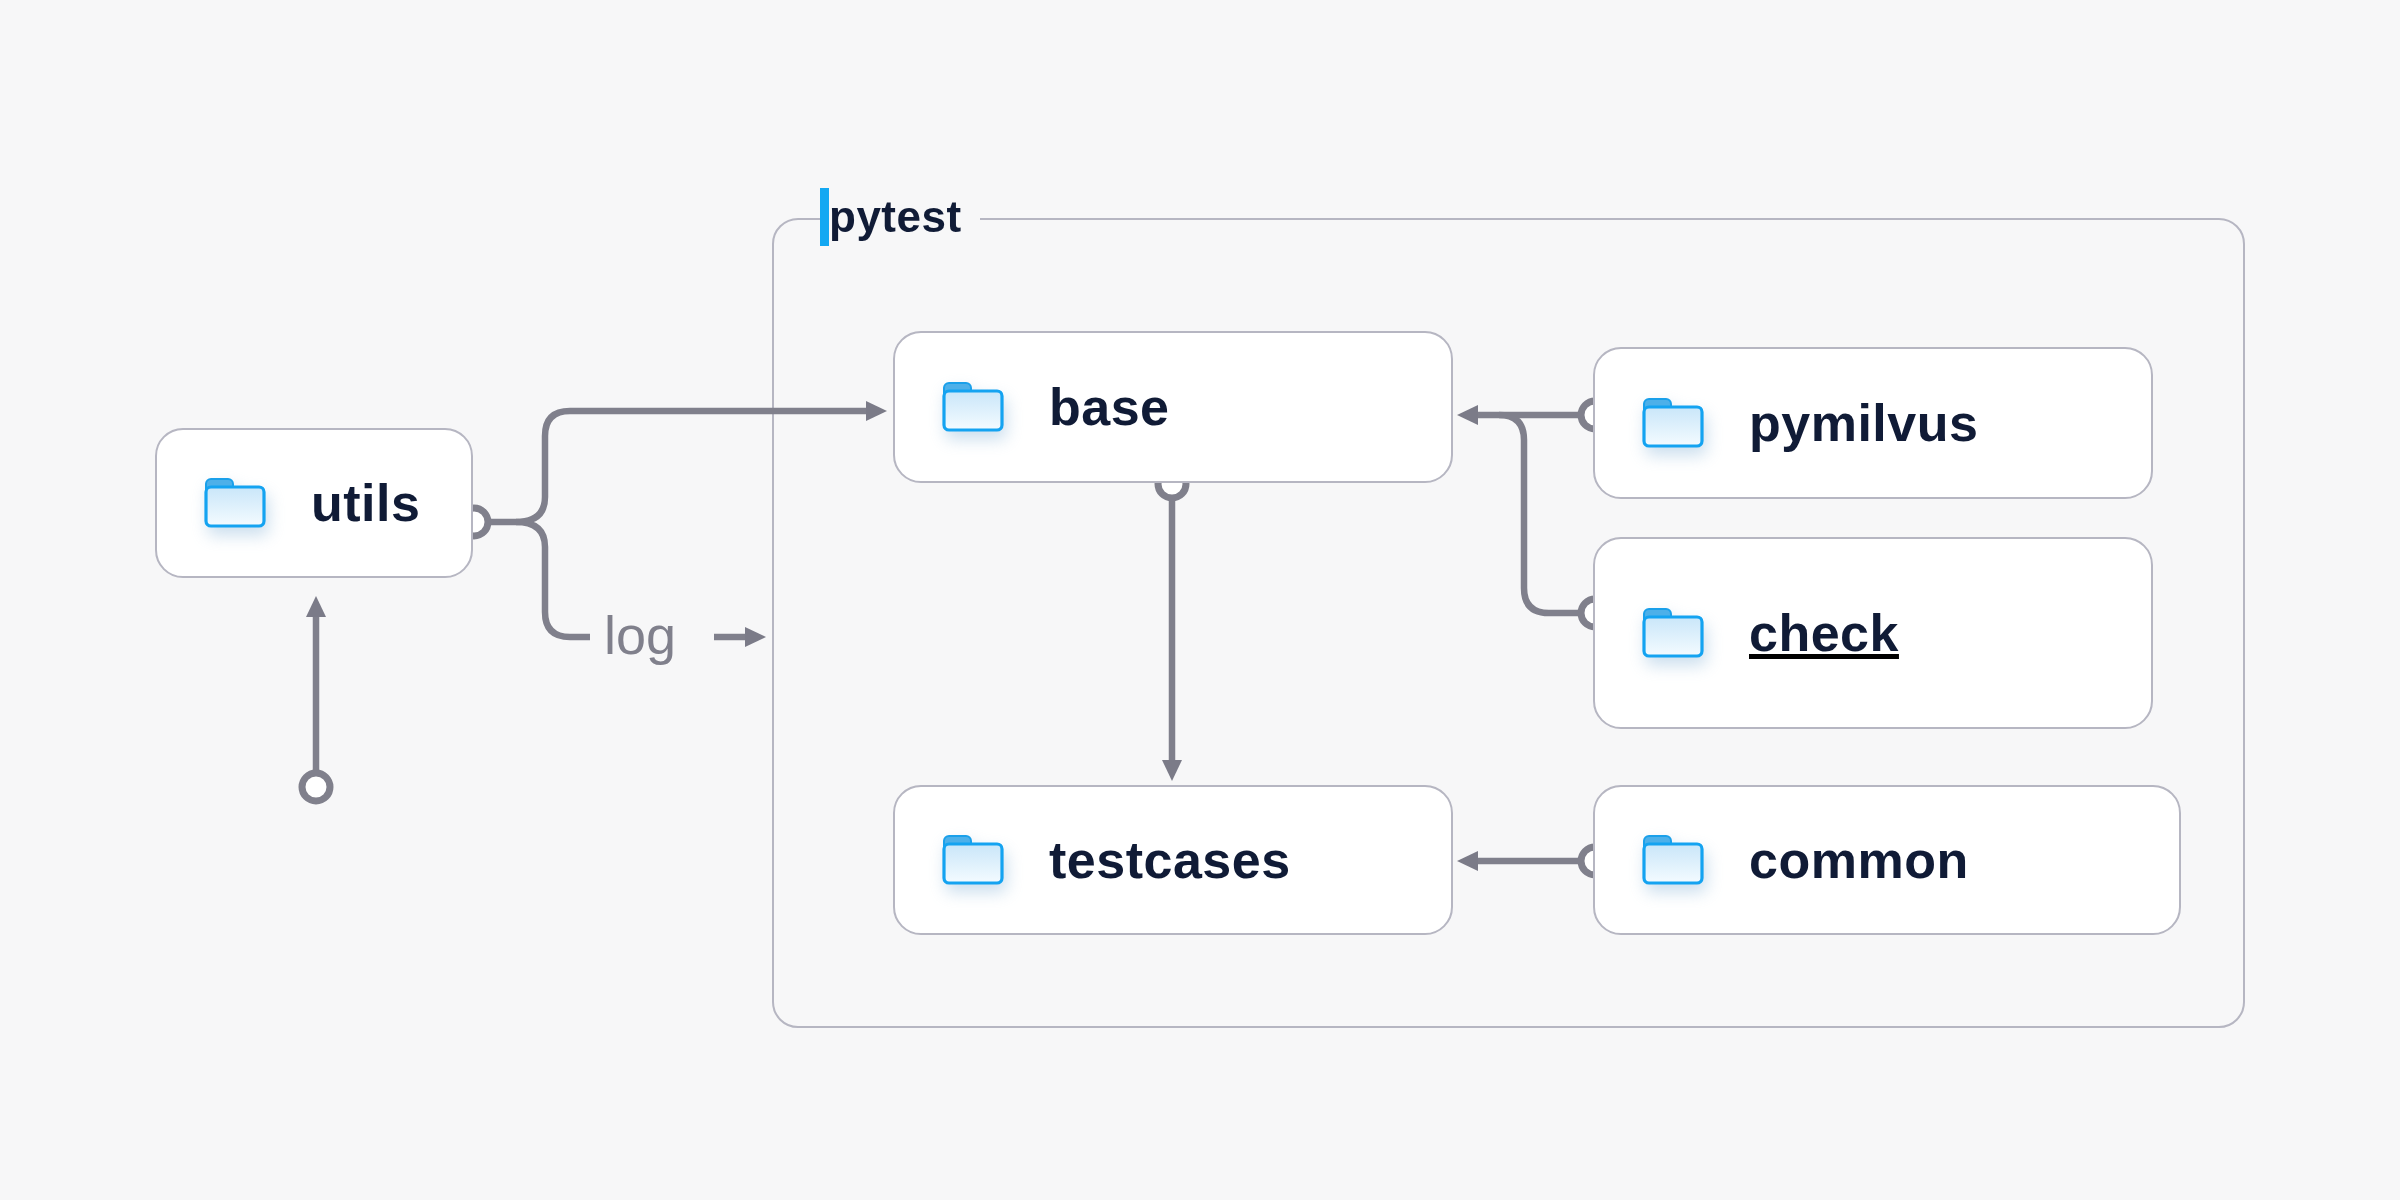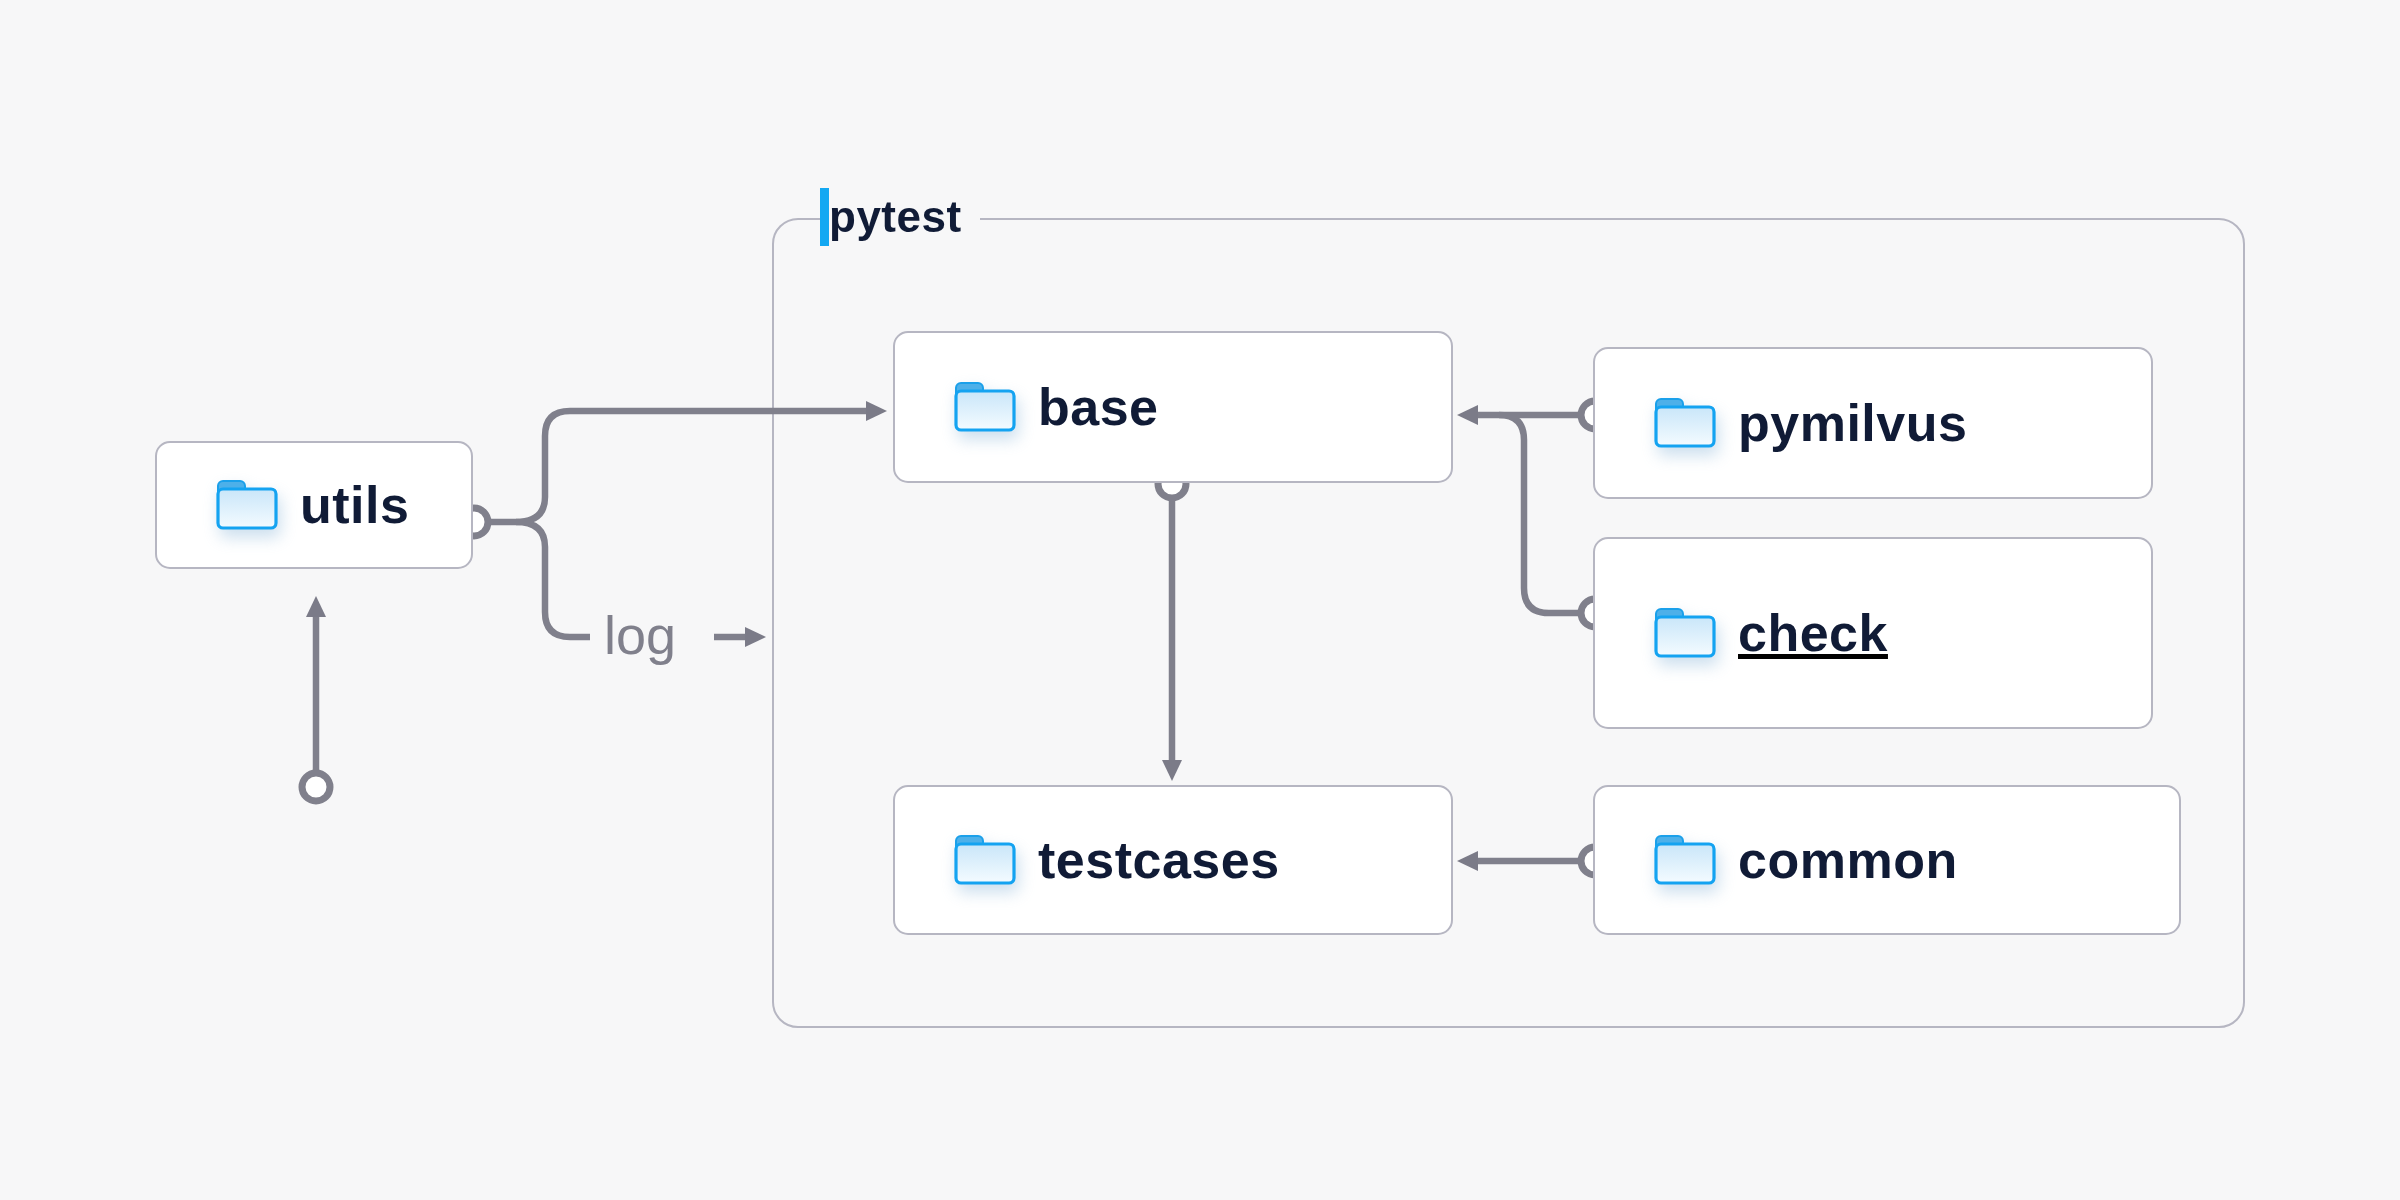--- a/index.html
+++ b/index.html
@@ -62,26 +62,26 @@
   .group-label-text {
     font-size: 44px;
     font-weight: 600;
     color: #101b36;
     letter-spacing: 0.5px;
   }
   .node {
     position: absolute;
     background: #ffffff;
     border: 2px solid #b6b6c2;
-    border-radius: 15px;
+    border-radius: 28px;
     box-sizing: border-box;
     display: flex;
     align-items: center;
-    padding-left: 58px;
-    gap: 21px;
+    padding-left: 46px;
+    gap: 44px;
   }
   .node .nlabel {
     font-size: 52px;
     font-weight: 700;
     color: #101b36;
     letter-spacing: 0.5px;
   }
   .folder {
     flex: 0 0 auto;
     filter: drop-shadow(3px 8px 8px rgba(120, 170, 210, 0.38));
@@ -89,21 +89,21 @@
   .folder .tab {
     fill: #4db0e9;
     stroke: #1aa0ea;
     stroke-width: 2;
   }
   .folder .fbody {
     fill: url(#folderGrad);
     stroke: #14a3f1;
     stroke-width: 3.2;
   }
-  .node-utils     { left: 155px;  top: 441px; width: 318px; height: 128px; }
+  .node-utils     { left: 155px;  top: 428px; width: 318px; height: 150px; }
   .node-config    { left: 155px;  top: 788px; width: 318px; height: 150px; }
   .node-base      { left: 893px;  top: 331px; width: 560px; height: 152px; }
   .node-pymilvus  { left: 1593px; top: 331px; width: 560px; height: 152px; margin-top: 16px; }
   .node-check     { left: 1593px; top: 537px; width: 560px; height: 192px; text-decoration: underline; }
   .node-testcases { left: 893px;  top: 785px; width: 560px; height: 150px; align-items: center; }
   .node-common    { left: 1593px; top: 785px; width: 588px; height: 150px; }
   .log-label {
     position: absolute;
     left: 604px; top: 603px;
     font-size: 54px;

